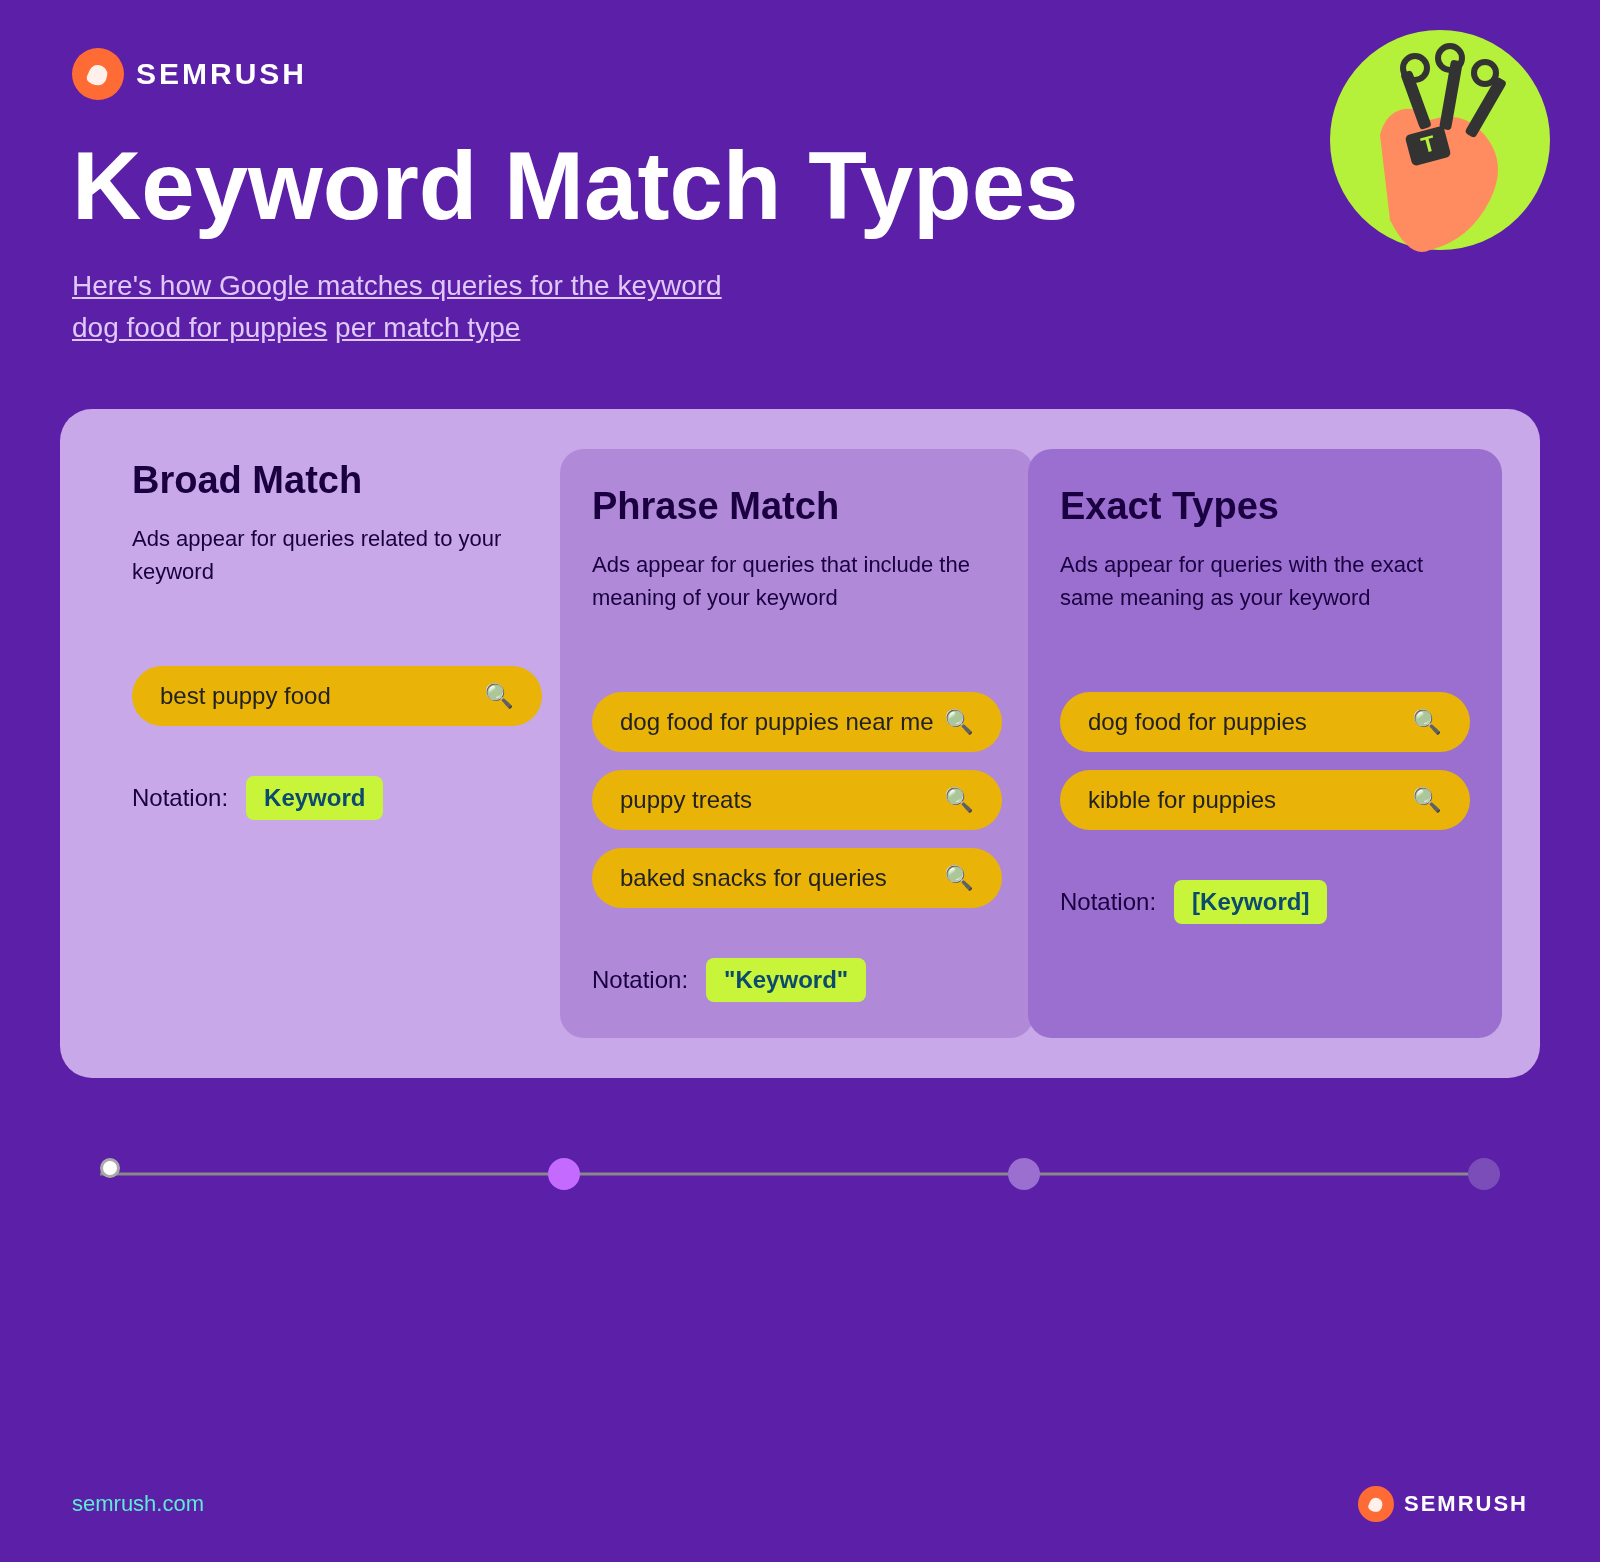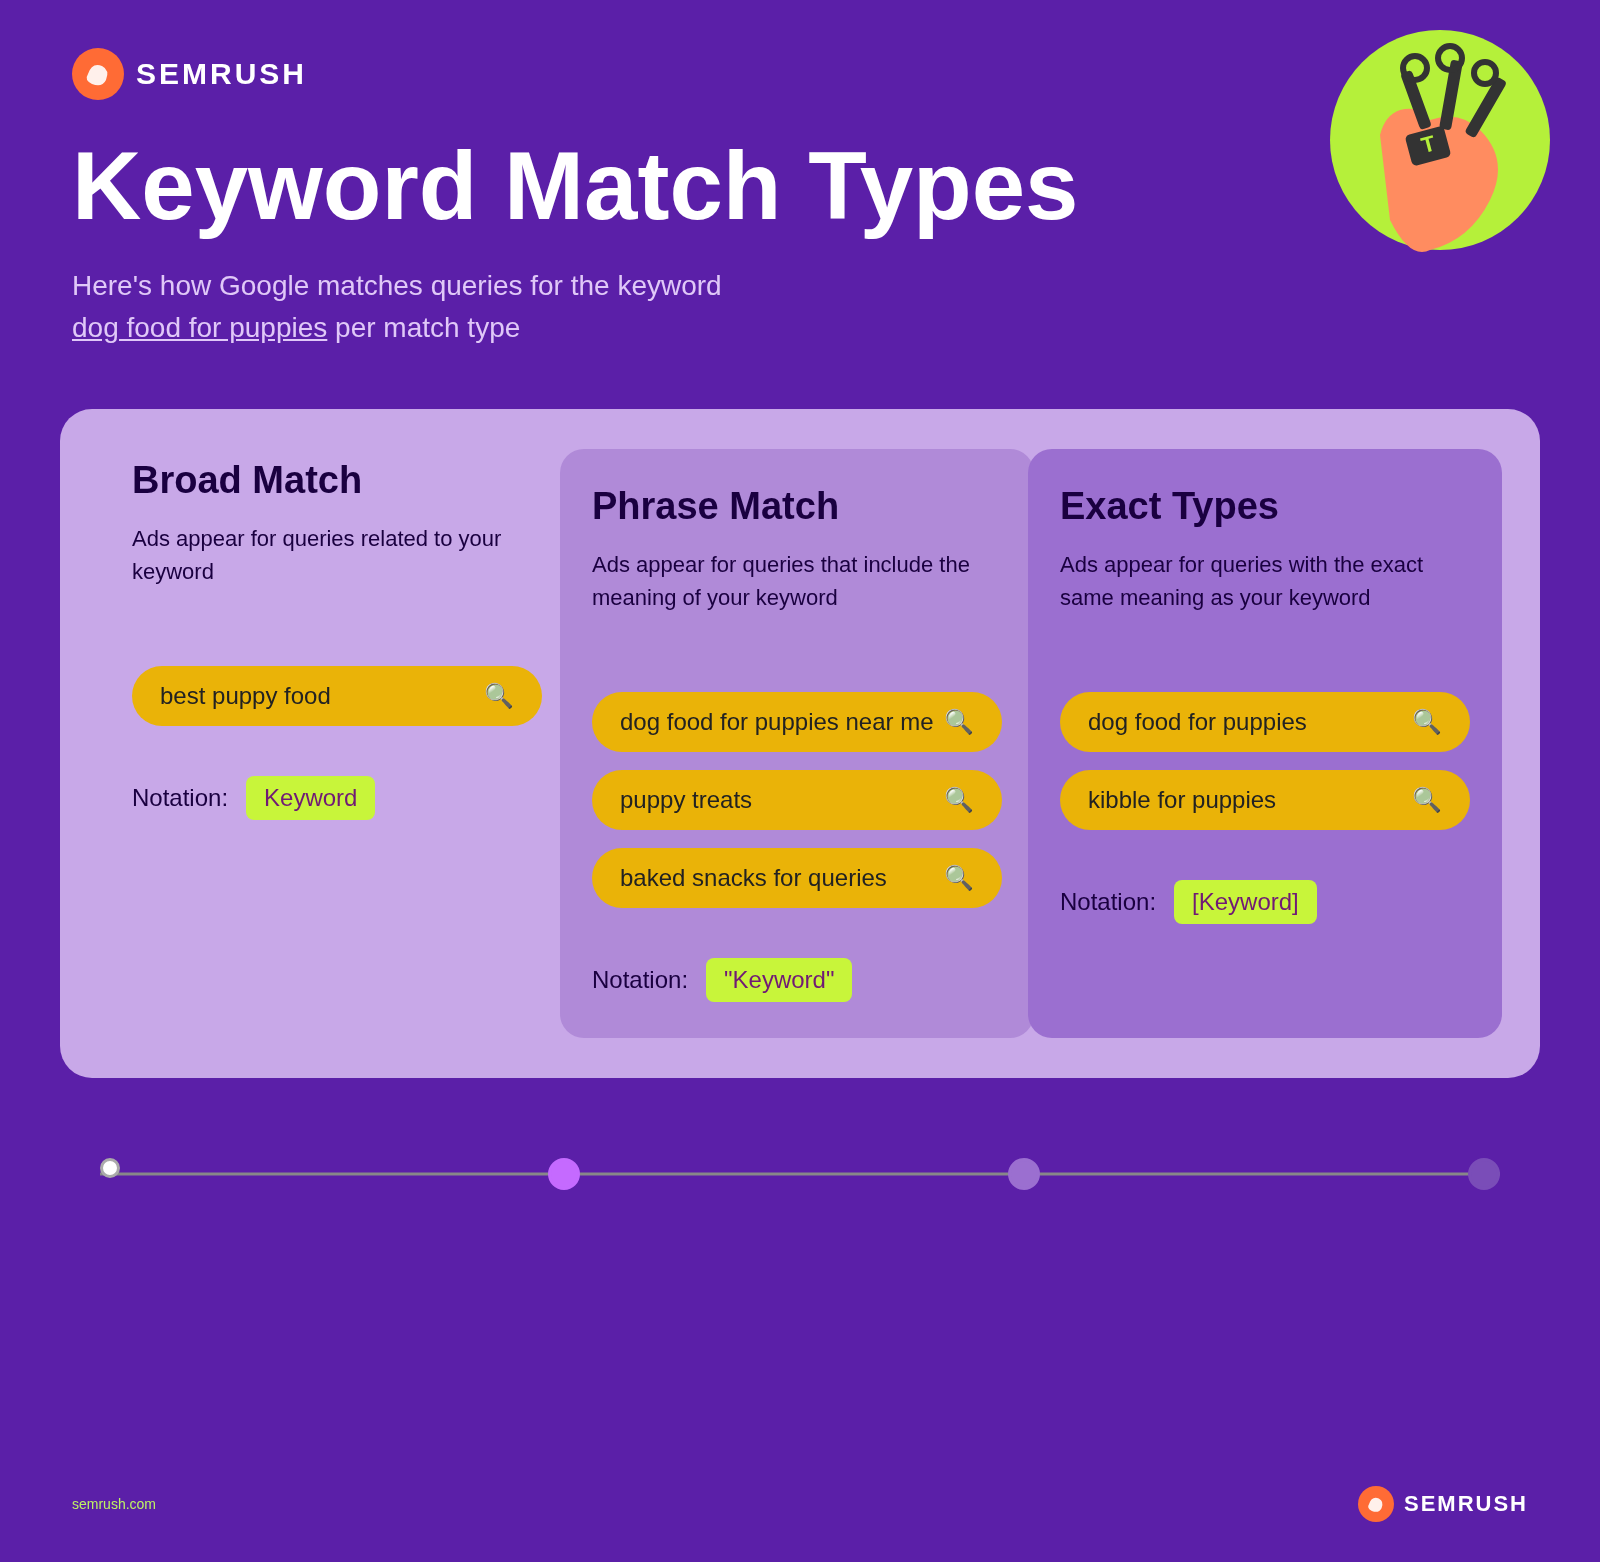--- a/index.html
+++ b/index.html
@@ -44,20 +44,21 @@
       margin-bottom: 28px;
     }
 
     .subtitle {
       color: #e0c8f8;
       font-size: 28px;
       line-height: 1.5;
     }
 
     .subtitle span {
+      text-decoration: underline;
     }
 
     .main-card {
       margin: 40px 60px;
       background-color: #c8a8e8;
       border-radius: 32px;
       padding: 50px 48px 50px 48px;
       display: flex;
       gap: 4px;
     }
@@ -129,22 +130,22 @@
       font-size: 24px;
       color: #1a0040;
       font-weight: 500;
     }
 
     .notation-badge {
       background-color: #c8f53a;
       border-radius: 8px;
       padding: 8px 18px;
       font-size: 24px;
-      font-weight: 400;
-      color: #701a75;
+      font-weight: 700;
+      color: #0c4a6e;
     }
 
     
     .timeline-section {
       padding: 50px 100px 30px 100px;
       position: relative;
     }
 
     .timeline-track {
       position: relative;
@@ -229,22 +230,22 @@
       position: absolute;
       bottom: 40px;
       left: 72px;
       right: 72px;
       display: flex;
       justify-content: space-between;
       align-items: center;
     }
 
     .footer-url {
-      color: #bef264;
-      font-size: 14px;
+      color: #5eead4;
+      font-size: 22px;
     }
 
     .footer-logo {
       display: flex;
       align-items: center;
       gap: 10px;
     }
 
     .footer-logo-text {
       color: white;

